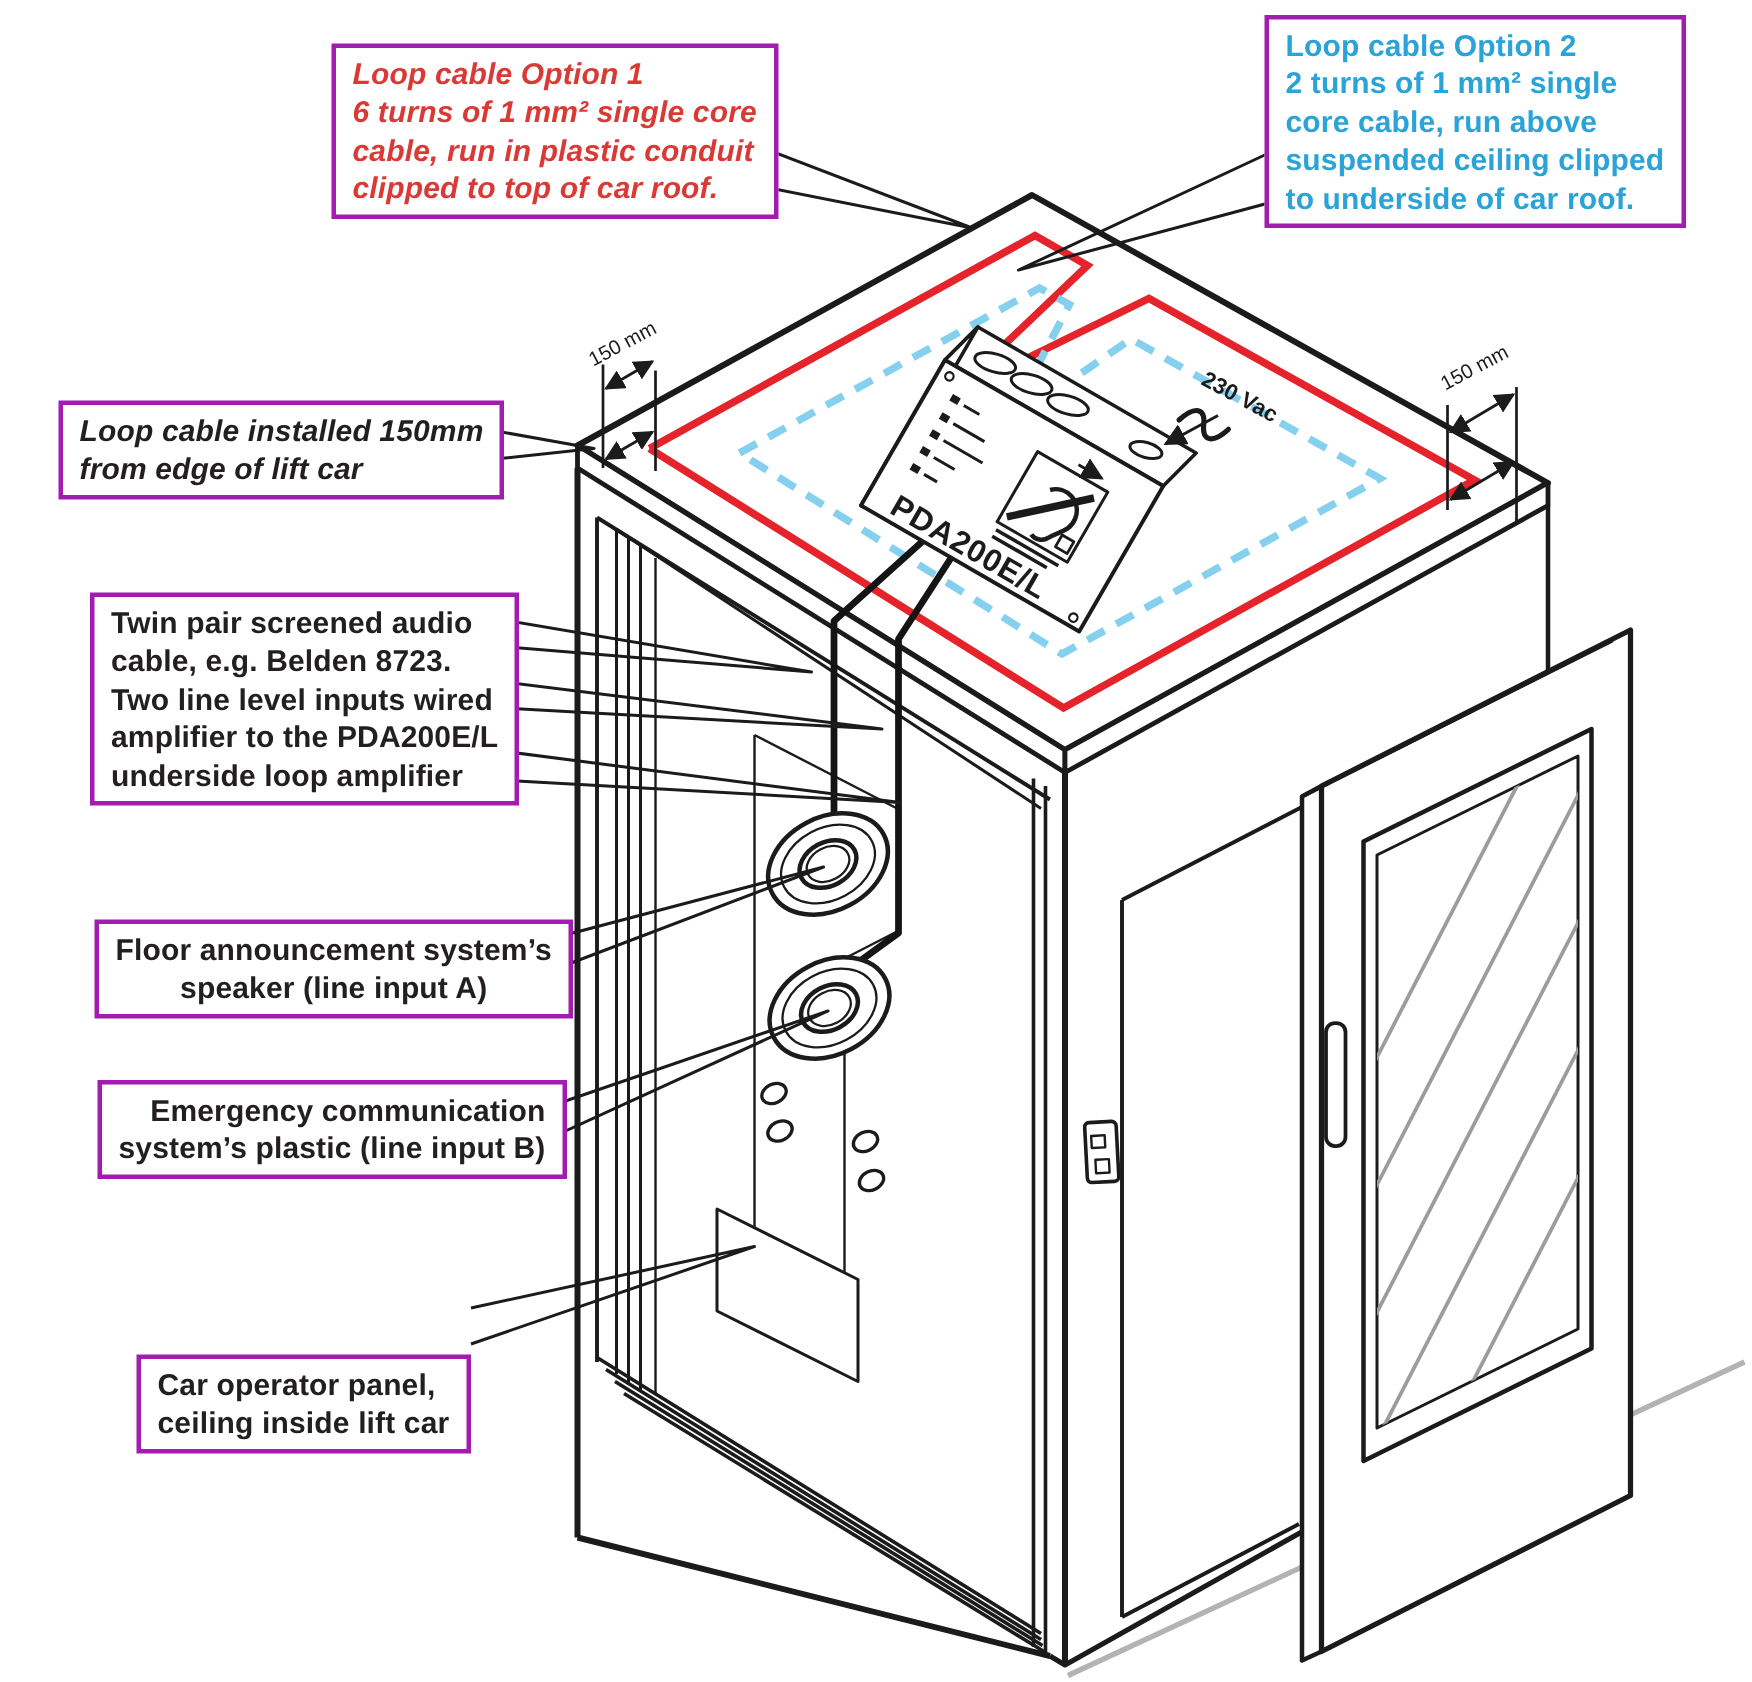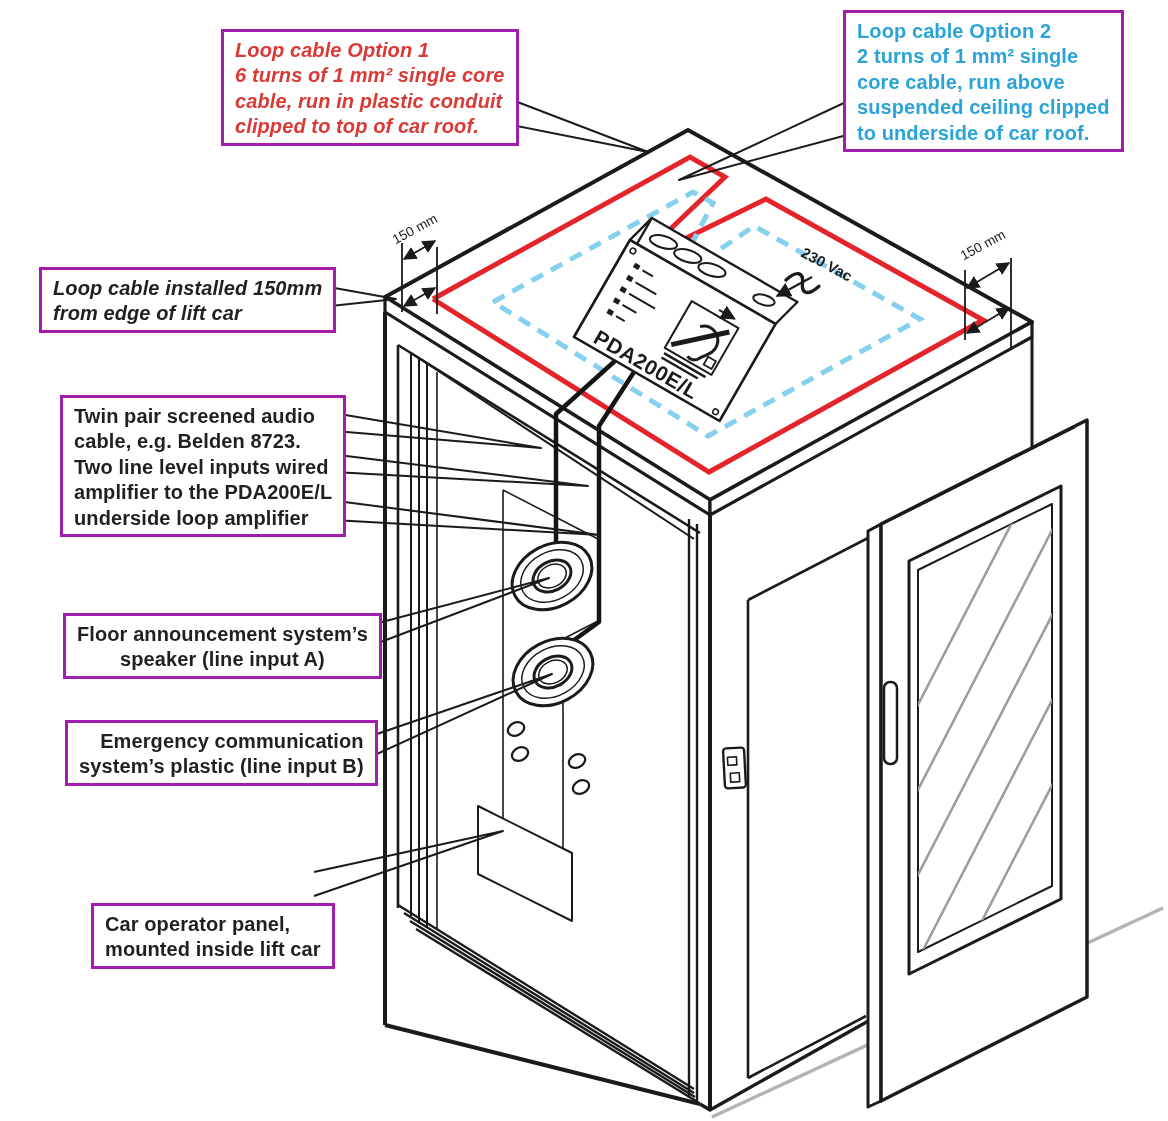--- a/index.html
+++ b/index.html
@@ -227,16 +227,16 @@
   <span>speaker (line input A)</span>
 </div>
 
 <div class="callout" style="left:65px;top:720px;text-align:right;">
   <span>Emergency communication</span>
   <span>system’s plastic (line input B)</span>
 </div>
 
 <div class="callout" style="left:91px;top:856px;margin-top:47px;">
   <span>Car operator panel,</span>
-  <span>mounted inside lift car</span>
+  <span>ceiling inside lift car</span>
 </div>
 
 </div>
 
 </body></html>

